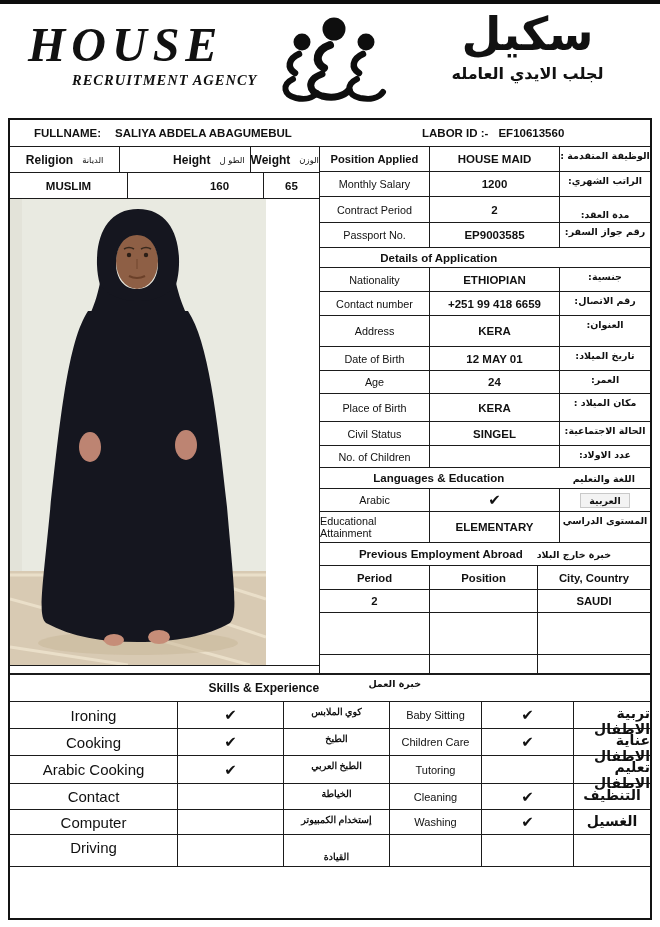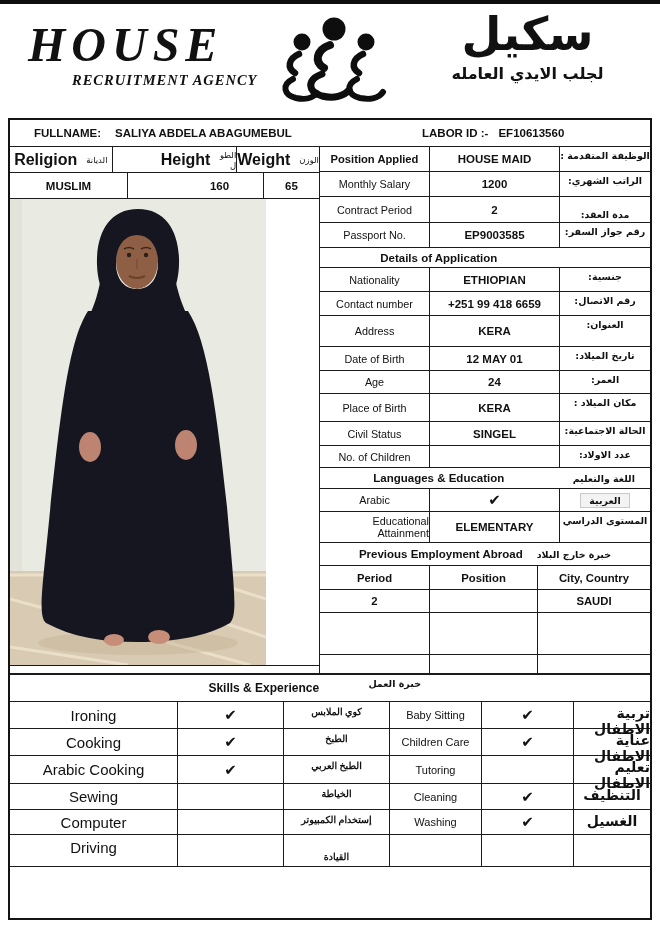--- a/index.html
+++ b/index.html
@@ -50,34 +50,34 @@
   .labor-group{ position:absolute; left:412px; display:flex; gap:10px; }
 
   .main{ display:flex; border-bottom:2px solid var(--bc); }
 
   
   .leftcol{ width:310px; border-right:1.5px solid var(--bc); display:flex; flex-direction:column; }
   .biorow{ display:flex; height:26px; border-bottom:1.5px solid var(--bc); }
   .bcell{ display:flex; align-items:center; justify-content:center; gap:9px; border-right:1.5px solid var(--bc); }
   .bcell:last-child{ border-right:none; }
   .bc1{ width:118px; } .bc2{ width:88px;margin-left:48px; } .bc3{ flex:1; }
-  .ben{ font-weight:bold; font-size:16px; }
+  .ben{ font-weight:bold; font-size:12px; }
   .bar{ font-family:"DejaVu Sans",sans-serif; font-size:8.5px; font-weight:normal; direction:rtl; }
   .bval{ font-weight:bold; font-size:11.5px; }
   .photo-cell{ height:466px; position:relative; background:#fff; }
   .photo-cell svg{ position:absolute; left:0; top:0; display:block; }
   .left-strip{ flex:1; border-top:1.5px solid var(--bc); }
 
   
   .rightcol{ flex:1; display:flex; flex-direction:column; }
   .rrow{ display:flex; border-bottom:1.5px solid var(--bc); }
   .rightcol > .rrow:last-child{ border-bottom:none; }
   .rlabel{ width:110px; border-right:1.5px solid var(--bc);
     display:flex; align-items:center; justify-content:center;
-    font-size:10.8px; text-align:right; }
+    font-size:10.8px; text-align:left; }
   .rlabel.bold{ font-weight:bold; font-size:11.2px; }
   .rvalue{ width:130px; border-right:1.5px solid var(--bc);
     display:flex; align-items:center; justify-content:center;
     font-weight:bold; font-size:11.5px; }
   .rar{ flex:1; font-family:"DejaVu Sans",sans-serif; direction:rtl;
     font-size:9.5px; font-weight:bold;
     display:flex; justify-content:center; align-items:flex-start; padding-top:3px; }
   .rar.boxed span{ background:#f3f3f3; outline:1px solid #c9c9c9; padding:1px 8px; margin-top:2px; }
   .check{ font-size:15px; font-weight:bold; }
 
@@ -371,21 +371,21 @@
     </div>
     <div class="srow" style="height:28px">
       <div class="sc sc1">Arabic Cooking</div>
       <div class="sc sc2 check">✔</div>
       <div class="sc sc3">الطبخ العربي</div>
       <div class="sc sc4">Tutoring</div>
       <div class="sc sc5 check"></div>
       <div class="sc sc6">تعليم الاطفال</div>
     </div>
     <div class="srow" style="height:26px">
-      <div class="sc sc1">Sewing</div>
+      <div class="sc sc1">Contact</div>
       <div class="sc sc2 check"></div>
       <div class="sc sc3">الخياطة</div>
       <div class="sc sc4">Cleaning</div>
       <div class="sc sc5 check">✔</div>
       <div class="sc sc6">التنظيف</div>
     </div>
     <div class="srow" style="height:25px">
       <div class="sc sc1">Computer</div>
       <div class="sc sc2 check"></div>
       <div class="sc sc3">إستخدام الكمبيوتر</div>

